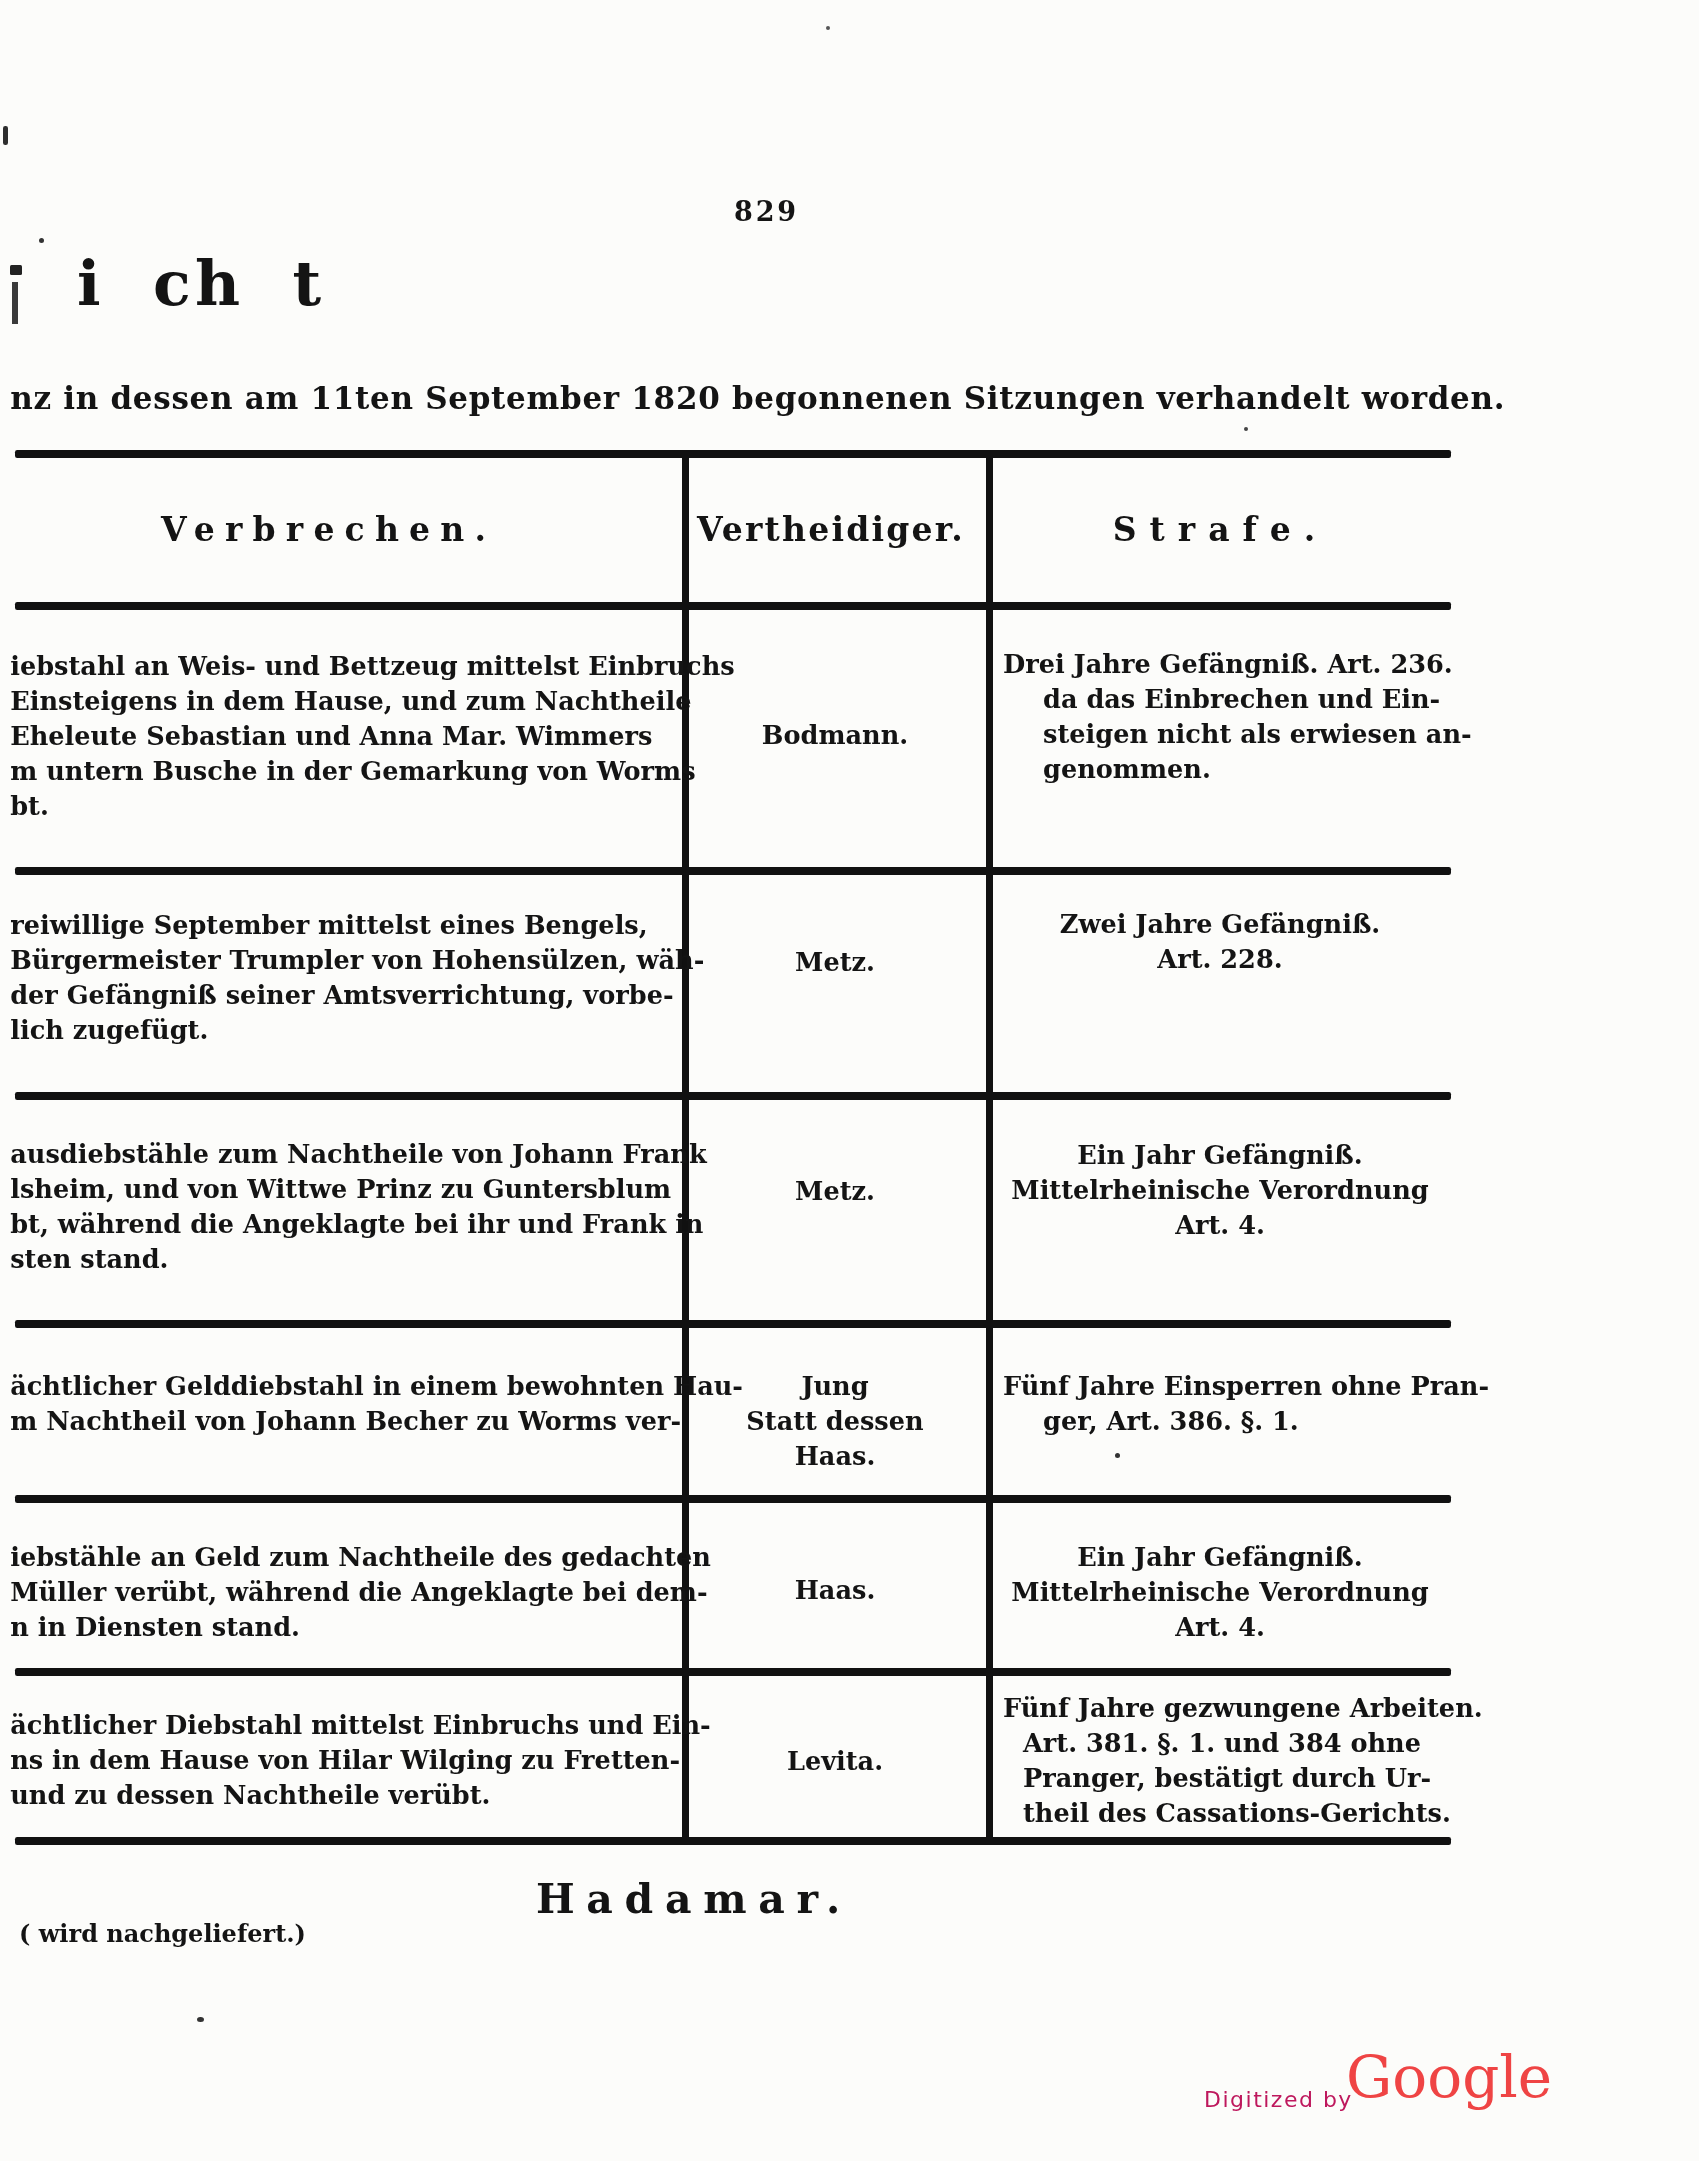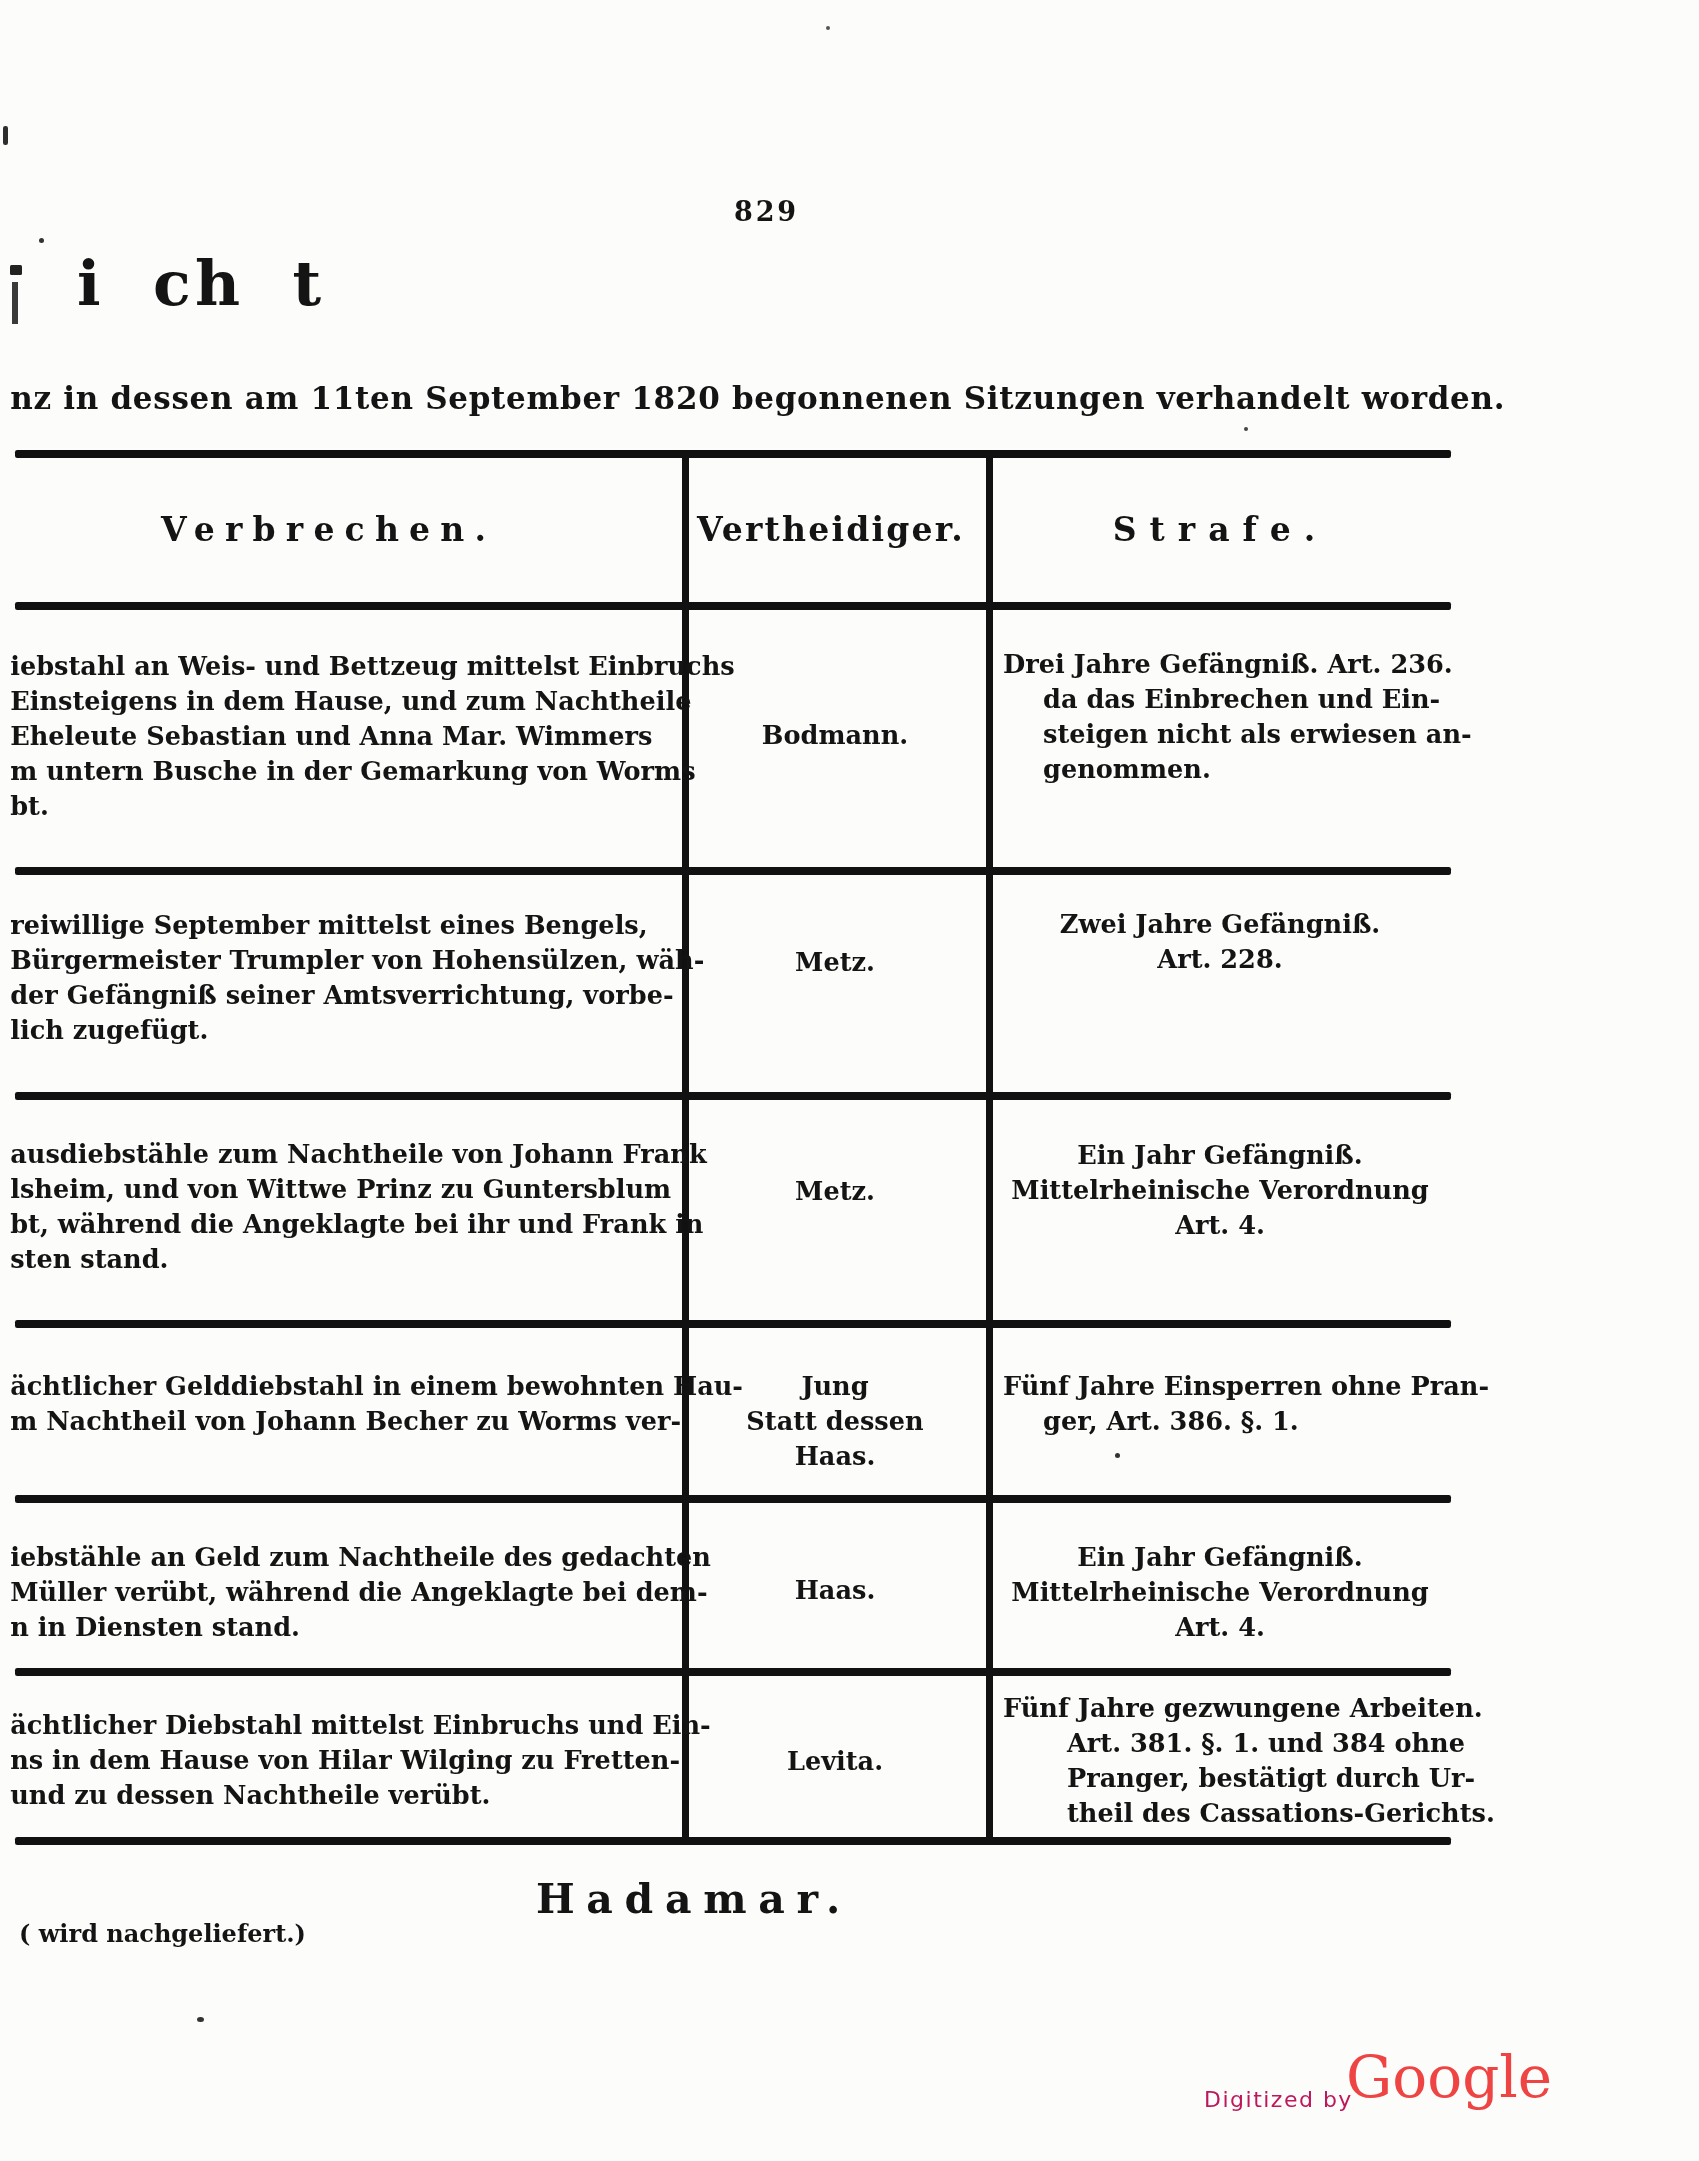--- a/index.html
+++ b/index.html
@@ -24,21 +24,21 @@
   .th2 { left:673px; width:292px; letter-spacing:2.2px;margin-left:12px; }
   .th3 { left:994px; width:453px; letter-spacing:13px; }
   
   .cell { position:absolute; font-size:25.6px; }
   .ln { line-height:35px; white-space:nowrap; }
   .c1 { left:10.2px; width:672px; }
   .c2 { left:689px; width:292px; text-align:center; }
   .c3 { left:1003px; width:438px; }
   .c3c { text-align:center; width:434px; }
   .ind75 { margin-left:40px; }
-  .ind55 { margin-left:64px; }
+  .ind55 { margin-left:20px; }
   
   .footer-heading { position:absolute; left:438px; width:512px; top:1875px; font-size:41px; letter-spacing:11.7px; text-align:center; white-space:nowrap; }
   .footnote { position:absolute; left:19px; top:1919px; font-size:24px; white-space:nowrap; }
   .wm-digitized { position:absolute; left:1204px; top:2087px; font-size:22px; color:#be185d; font-weight:400; font-family:"DejaVu Sans","Liberation Sans",sans-serif; letter-spacing:1.5px; }
   .wm-google { position:absolute; left:1346px; top:2043px; font-size:58px; color:#ef4444; font-weight:400; font-family:"DejaVu Serif","Liberation Serif",serif; }
   
   .dot { position:absolute; background:#333; border-radius:50%; }
   .d1 { left:2.9px; top:126px; width:5.1px; height:19px; border-radius:2.2px; background:#2e2e2e; }
   .d2 { left:39px; top:238px; width:5.1px; height:5.1px; }
   .d3 { left:826px; top:26px; width:4.4px; height:4.4px; background:#555; }

